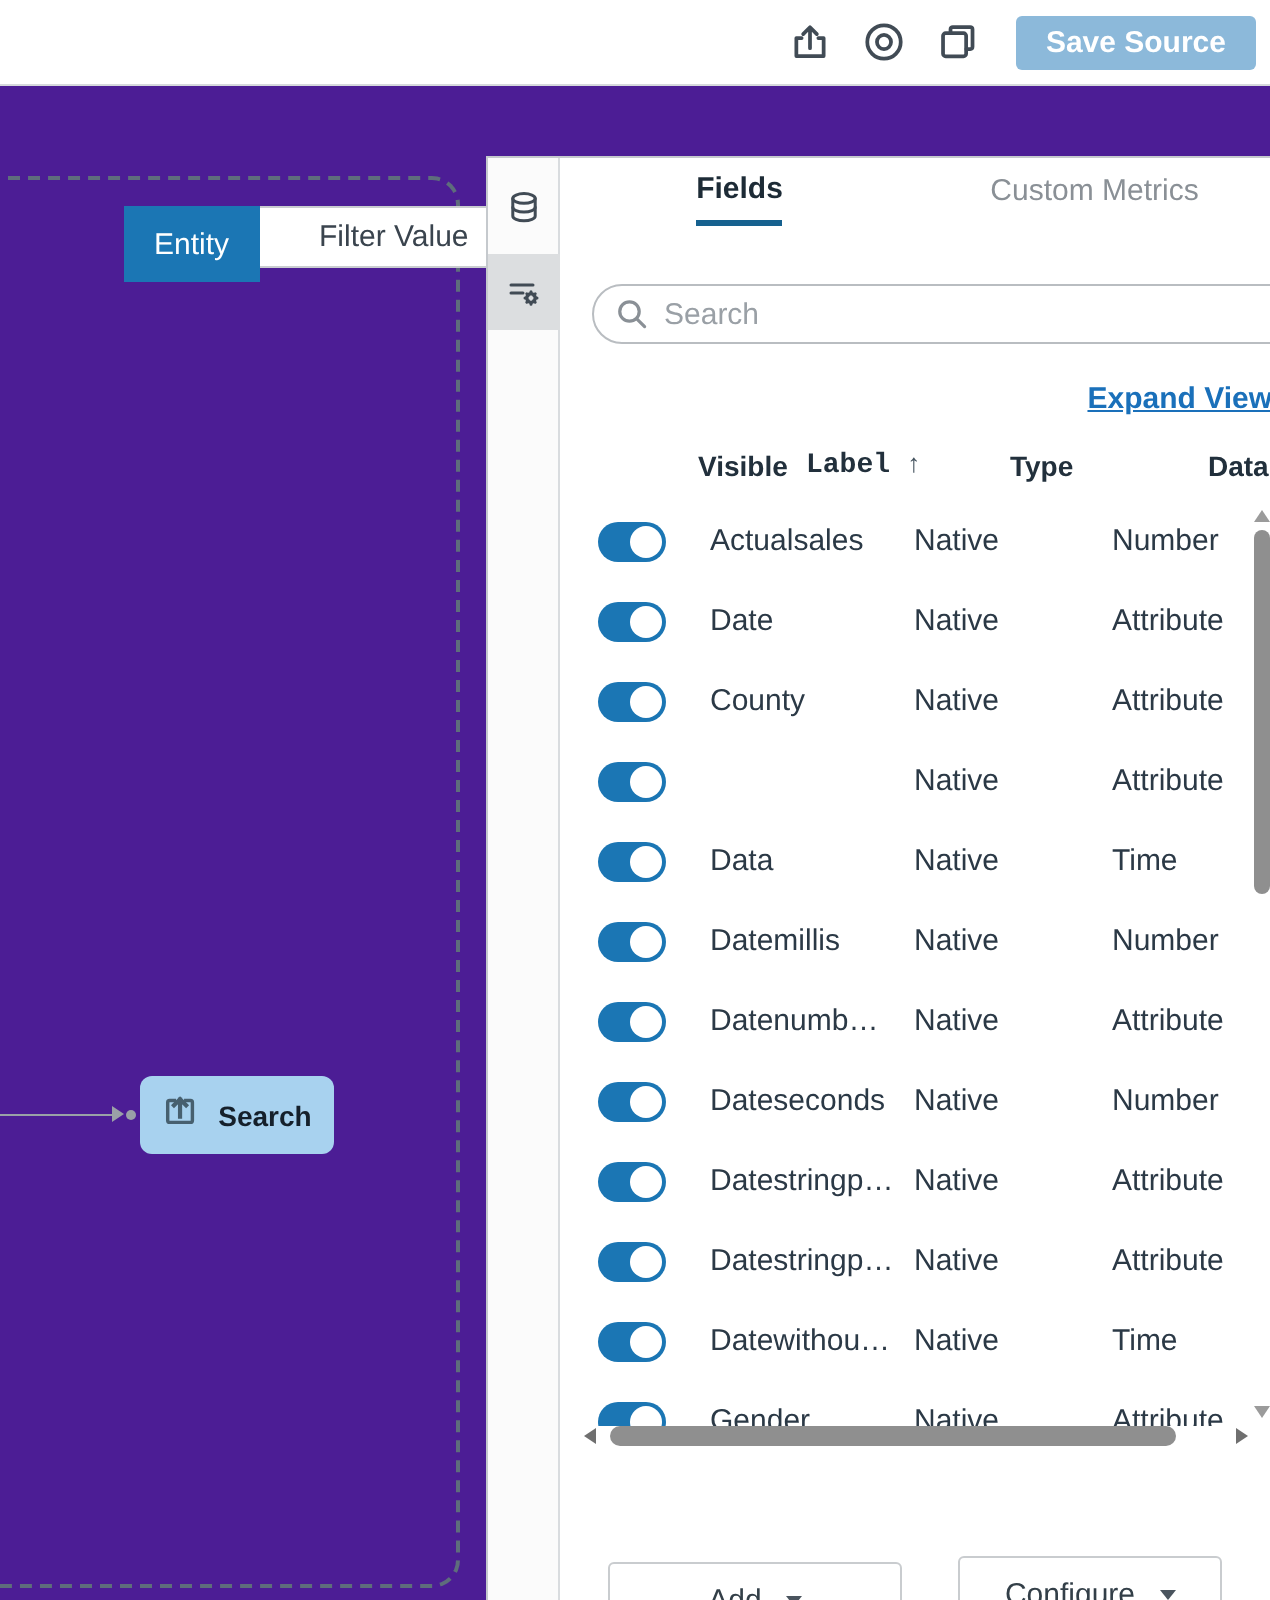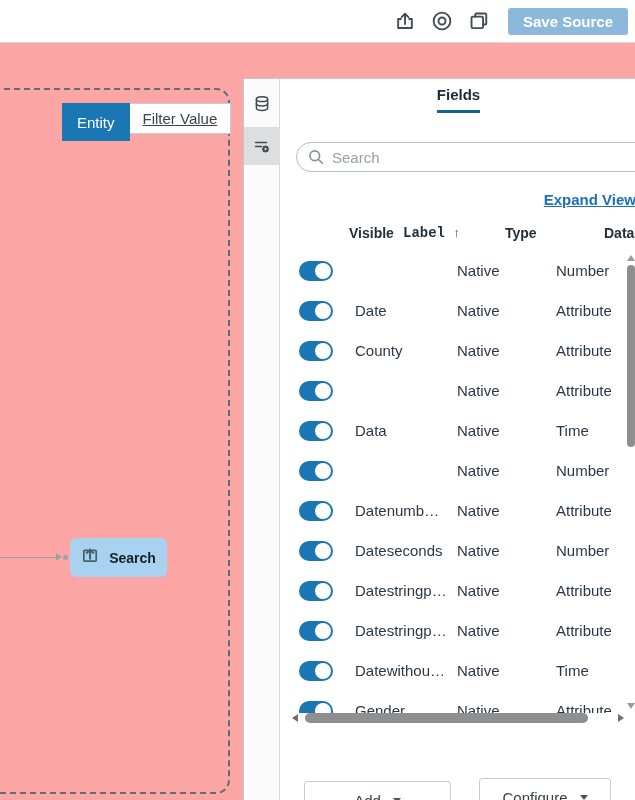--- a/index.html
+++ b/index.html
@@ -1,35 +1,35 @@
 <!DOCTYPE html>
 <html style="--accent-blue: #1b76b4; --save-button: #8cb9da; --link-blue: #1a70ba; --node-bg: #a8d2ef;"><head>
 <meta charset="utf-8">
 <style>
   * { margin:0; padding:0; box-sizing:border-box; }
   html,body { width:635px; height:800px; overflow:hidden; background:#fff;
     font-family:"Liberation Sans", sans-serif; }
-  #app { position:relative; width:635px; height:800px; background:#fca5a5; overflow:hidden; }
+  #app { position:relative; width:635px; height:800px; background:#4c1d95; overflow:hidden; }
 
   
   .toolbar { position:absolute; left:0; top:0; width:635px; height:43px; background:#fff;
     border-bottom:1px solid #d6d9dc; }
   .toolbar-actions { position:absolute; right:7px; top:0; height:42px; display:flex; align-items:center; gap:13px; }
   .tool-icon { width:24px; height:24px; display:flex; align-items:center; justify-content:center; cursor:pointer; }
   .tool-icon svg { stroke:#414b55; fill:none; stroke-width:1.7; stroke-linecap:round; stroke-linejoin:round; }
   .save-btn { height:27px; padding:0 15px; background:var(--save-button,#8cb9da); color:#fff;
     font-size:15px; font-weight:bold; border:none; border-radius:3px; margin-left:4px; cursor:pointer; }
 
   
   .canvas-box { position:absolute; left:-30px; top:88px; width:260px; height:706px;
     border:2px dashed #5e6d7c; border-radius:14px; background:transparent; }
   .segmented { position:absolute; left:62px; top:103px; display:flex; height:31px; }
   .seg-btn { display:flex; align-items:center; justify-content:center; font-size:15px; cursor:pointer; }
   .seg-active { background:var(--accent-blue,#1b76b4); color:#fff; padding:18px 14px; border:1px solid var(--accent-blue,#1b76b4); }
-  .seg-inactive { background:#fff; color:#3a444e; padding:0 13px; border:1px solid #c9ccd0; border-left:none;text-decoration:underline; }
+  .seg-inactive { background:#fff; color:#3a444e; padding:0 30px; border:1px solid #c9ccd0; border-left:none; }
 
   .connector-line { position:absolute; left:0; top:557px; width:56px; height:1px; background:#9aa1a7; }
   .connector-arrow { position:absolute; left:56px; top:553px; width:0; height:0;
     border-left:6px solid #9aa1a7; border-top:4px solid transparent; border-bottom:4px solid transparent; }
   .connector-dot { position:absolute; left:63px; top:555px; width:5px; height:5px; border-radius:50%; background:#9aa1a7; }
 
   .output-node { position:absolute; left:70px; top:538px; width:97px; height:39px;
     background:var(--node-bg,#a8d2ef); border-radius:6px; display:flex; align-items:center;
     justify-content:center; gap:9px; cursor:pointer; }
   .output-node svg { stroke:#47606f; fill:none; stroke-width:1.8; stroke-linecap:square; }
@@ -177,20 +177,21 @@
         </svg>
       </div>
     </div>
 
     <div class="content">
 
       <div class="tabs">
         <div class="tab tab-fields">
           <span class="tab-text">Fields</span>
         </div>
+        <div class="tab tab-metrics">Custom Metrics</div>
       </div>
 
       <div class="search-wrap">
         <span class="search-icon">
           <svg width="18" height="18" viewBox="0 0 20 20">
             <circle cx="8.6" cy="8.6" r="5.4"></circle>
             <path d="M12.8 12.8 L17 17"></path>
           </svg>
         </span>
         <input class="search-input" type="text" placeholder="Search" style="">
@@ -205,20 +206,21 @@
         </span>
         <span class="th th-type">Type</span>
         <span class="th th-dtype">Data Type</span>
       </div>
 
       <div class="tbody">
   <div class="row">
     <span class="toggle on">
               <span class="knob"></span>
             </span>
+    <span class="cell cell-label">Actualsales</span>
     <span class="cell cell-type">Native</span>
     <span class="cell cell-dtype">Number</span>
   </div>
 
   <div class="row">
     <span class="toggle on">
               <span class="knob"></span>
             </span>
     <span class="cell cell-label">Date</span>
     <span class="cell cell-type">Native</span>
@@ -248,20 +250,21 @@
             </span>
     <span class="cell cell-label">Data</span>
     <span class="cell cell-type">Native</span>
     <span class="cell cell-dtype">Time</span>
   </div>
 
   <div class="row">
     <span class="toggle on">
               <span class="knob"></span>
             </span>
+    <span class="cell cell-label">Datemillis</span>
     <span class="cell cell-type">Native</span>
     <span class="cell cell-dtype">Number</span>
   </div>
 
   <div class="row">
     <span class="toggle on">
               <span class="knob"></span>
             </span>
     <span class="cell cell-label">Datenumb…</span>
     <span class="cell cell-type">Native</span>

